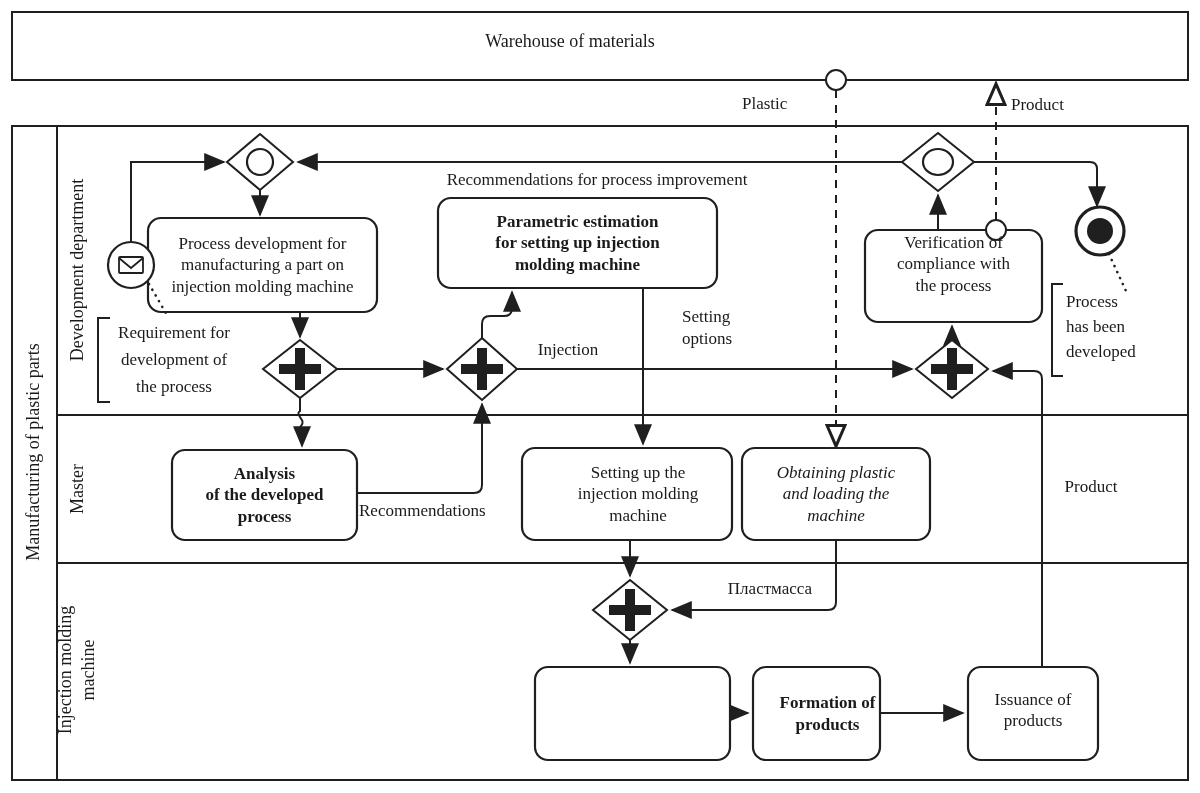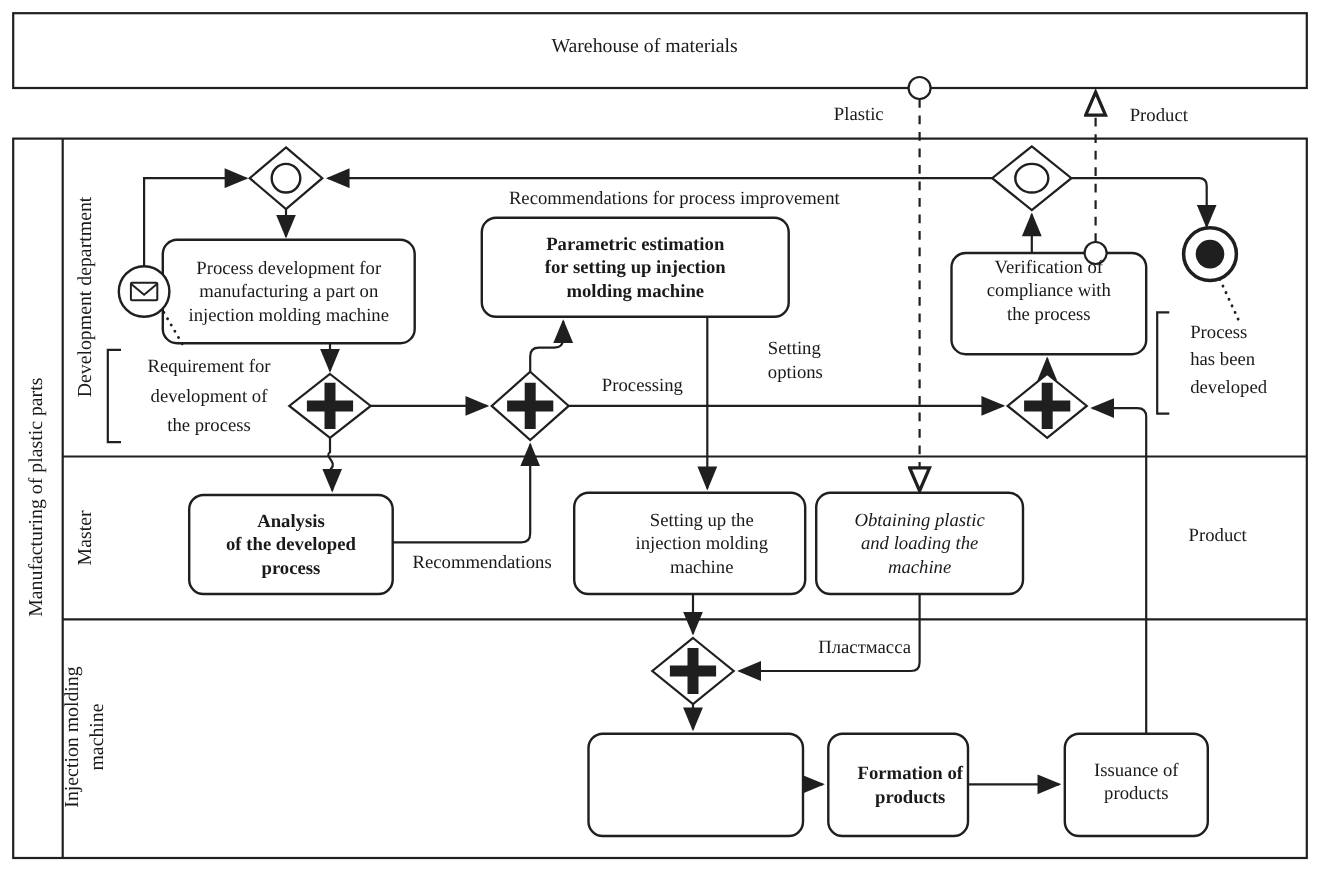--- a/index.html
+++ b/index.html
@@ -1,19 +1,19 @@
 <!DOCTYPE html>
 <html><head>
 <meta charset="utf-8">
 <style>
   html,body{margin:0;padding:0;background:#fff;}
   .stage{position:relative;width:1200px;height:793px;background:#ffffff;
          font-family:"Liberation Serif",serif;color:#1a1a1a;overflow:hidden;}
   .stage svg{position:absolute;left:0;top:0;}
-  .lbl{position:absolute;font-size:17px;line-height:21px;white-space:pre-line;padding-left:16px;}
+  .lbl{position:absolute;font-size:17px;line-height:21px;white-space:pre-line;}
   .center{text-align:center;}
   .right{text-align:left;}
   .box-text{position:absolute;display:flex;align-items:center;justify-content:center;
             text-align:center;font-size:17px;line-height:21.5px;white-space:pre-line;padding:2px;box-sizing:border-box;}
   .bold{font-weight:bold;}
   .title{font-size:18px;}
   .rot{position:absolute;transform:translate(-50%,-50%) rotate(-90deg);white-space:pre-line;
        text-align:center;font-size:18px;line-height:23px;width:max-content;}
 </style>
 </head>
@@ -143,21 +143,21 @@
 and loading the
 machine</div>
 <div class="box-text" style="left:753px;top:667px;width:149px;height:93px;font-weight:bold;">Formation of
 products</div>
 <div class="box-text" style="left:968px;top:667px;width:130px;height:86px;">Issuance of
 products</div>
 
 <div class="lbl right" style="left:742px;top:93px;width:82px;">Plastic</div>
 <div class="lbl" style="left:1011px;top:94px;width:100px;">Product</div>
 <div class="lbl center" style="left:397px;top:169px;width:400px;">Recommendations for process improvement</div>
-<div class="lbl center" style="left:516px;top:339px;width:104px;">Processing</div>
+<div class="lbl center" style="left:516px;top:339px;width:104px;">Injection</div>
 <div class="lbl" style="left:682px;top:306px;width:80px;line-height:22px;">Setting
 options</div>
 <div class="lbl" style="left:359px;top:500px;width:170px;">Recommendations</div>
 <div class="lbl center" style="left:1045px;top:476px;width:92px;">Product</div>
 <div class="lbl center" style="left:707px;top:578px;width:126px;">Пластмасса</div>
 
 <div class="lbl" style="left:104px;top:319px;width:140px;line-height:27px;text-align:center;">Requirement for
 development of
 the process</div>
 <div class="lbl" style="left:1066px;top:289px;width:110px;line-height:25px;">Process

